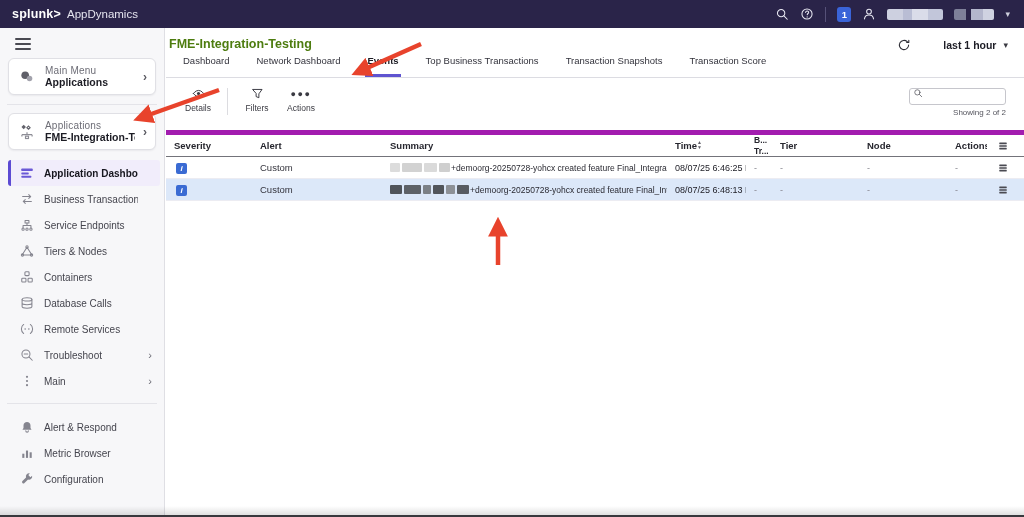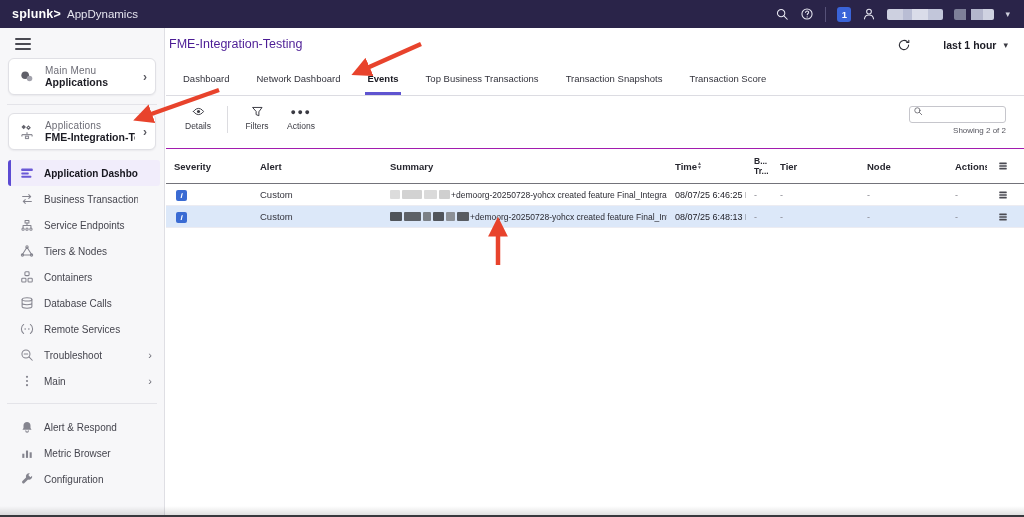--- a/index.html
+++ b/index.html
@@ -38,48 +38,48 @@
   .nav-label{font-size:10px;color:#45454e;flex:1;white-space:nowrap;overflow:hidden}
   .nav-item .chev{font-size:11px;color:#6d6d76;margin-right:8px;font-weight:400;visibility:hidden}
   .nav-item.has-chevron .chev{visibility:visible}
   .nav-item.active{background:#f1edfb;border-left-color:#5c4bd3}
   .nav-item.active .icon{color:#6a58d6}
   .nav-item.active .nav-label{font-weight:700;color:#17171f}
 
   
   .main{position:absolute;left:166px;top:28px;right:0;bottom:0;background:#fff}
   .page-head{display:flex;align-items:flex-start;justify-content:space-between;padding:9px 16px 0 3px}
-  .page-title{font-size:12.5px;font-weight:400;color:#4c1d95}
+  .page-title{font-size:12.5px;font-weight:700;color:#4d7c0f}
   .time-controls{display:flex;align-items:center;gap:32px;margin-top:1px}
   .refresh-btn{width:14px;height:14px;color:#2c2c34;display:inline-flex;cursor:pointer}
   .range-picker{display:flex;align-items:center;gap:7px;cursor:pointer}
   .range-label{font-size:10.5px;font-weight:600;color:#1d1d26}
   .range-caret{font-size:9px;color:#3a3a42}
 
-  .tabs{display:flex;gap:23px;margin-top:18px;padding-left:15px;border-bottom:1px solid #dcdce2}
+  .tabs{display:flex;gap:23px;margin-top:0;padding-left:15px;border-bottom:1px solid #dcdce2}
   .tab{font-size:9.5px;color:#33333c;padding:3px 2px 8px 2px;border-bottom:3px solid rgba(0,0,0,0);cursor:pointer;white-space:nowrap}
   .tab.active{font-weight:700;color:#1c1c24;border-bottom-color:#5f54d0}
 
   .toolbar{display:flex;align-items:flex-start;justify-content:space-between;padding:7px 18px 0 10px;height:52px}
   .tool-left{display:flex;align-items:flex-start}
   .tool-btn{width:44px;display:flex;flex-direction:column;align-items:center;gap:3px;cursor:pointer;padding-top:2px}
   .tool-btn .icon{width:13px;height:13px;color:#3a3a42}
   .tool-dots{font-size:9px;letter-spacing:1.5px;color:#3a3a42;height:13px;display:flex;align-items:center;font-weight:700}
   .tool-label{font-size:8.5px;color:#3a3a42}
   .tool-div{width:1px;height:27px;background:#dcdce0;margin:3px 7px 0 7px}
   .tool-right{display:flex;flex-direction:column;align-items:flex-end;gap:3px}
   .search-wrap{position:relative}
   .search-input{width:97px;height:17px;border:1px solid #c6c6cc;border-radius:3px;padding:0 4px 0 18px;font-size:9px;color:#333;outline:none;background:#fff}
   .search-ic{position:absolute;left:4px;top:3px;width:10px;height:10px;color:#55555e}
   .showing{font-size:8px;color:#55555e}
 
   
   .grid-table{margin-top:0}
   .thead,.trow{display:grid;grid-template-columns:86px 130px 285px 79px 26px 87px 88px 40px 37px}
-  .thead{border-top:1px solid #a21caf;border-bottom:1.5px solid #73737a;height:36px;align-items:center}
+  .thead{border-top:5px solid #a21caf;border-bottom:1.5px solid #73737a;height:27px;align-items:center}
   .th{font-size:9.5px;font-weight:700;color:#26262e;padding-left:8px;white-space:nowrap;overflow:hidden}
   .th-bt{font-size:8.5px;line-height:1.2}
   .th-time{display:flex;align-items:flex-start;gap:0;cursor:pointer}
   .sort{display:flex;flex-direction:column;line-height:4.5px;font-size:5px;color:#5f5f68}
   .th-ic{display:flex;justify-content:flex-start;padding-left:10px}
   .colbars{width:12px;height:12px;color:#4a4a52;display:inline-flex;cursor:pointer}
   .trow{height:22px;align-items:center;border-bottom:1px solid #ececf2;cursor:pointer;background:#fff}
   .trow.selected{background:#dce8f9}
   .cell{font-size:9.5px;color:#33333c;padding-left:8px;white-space:nowrap;overflow:hidden}
   .c-dash{color:#85858d;font-size:9px}

